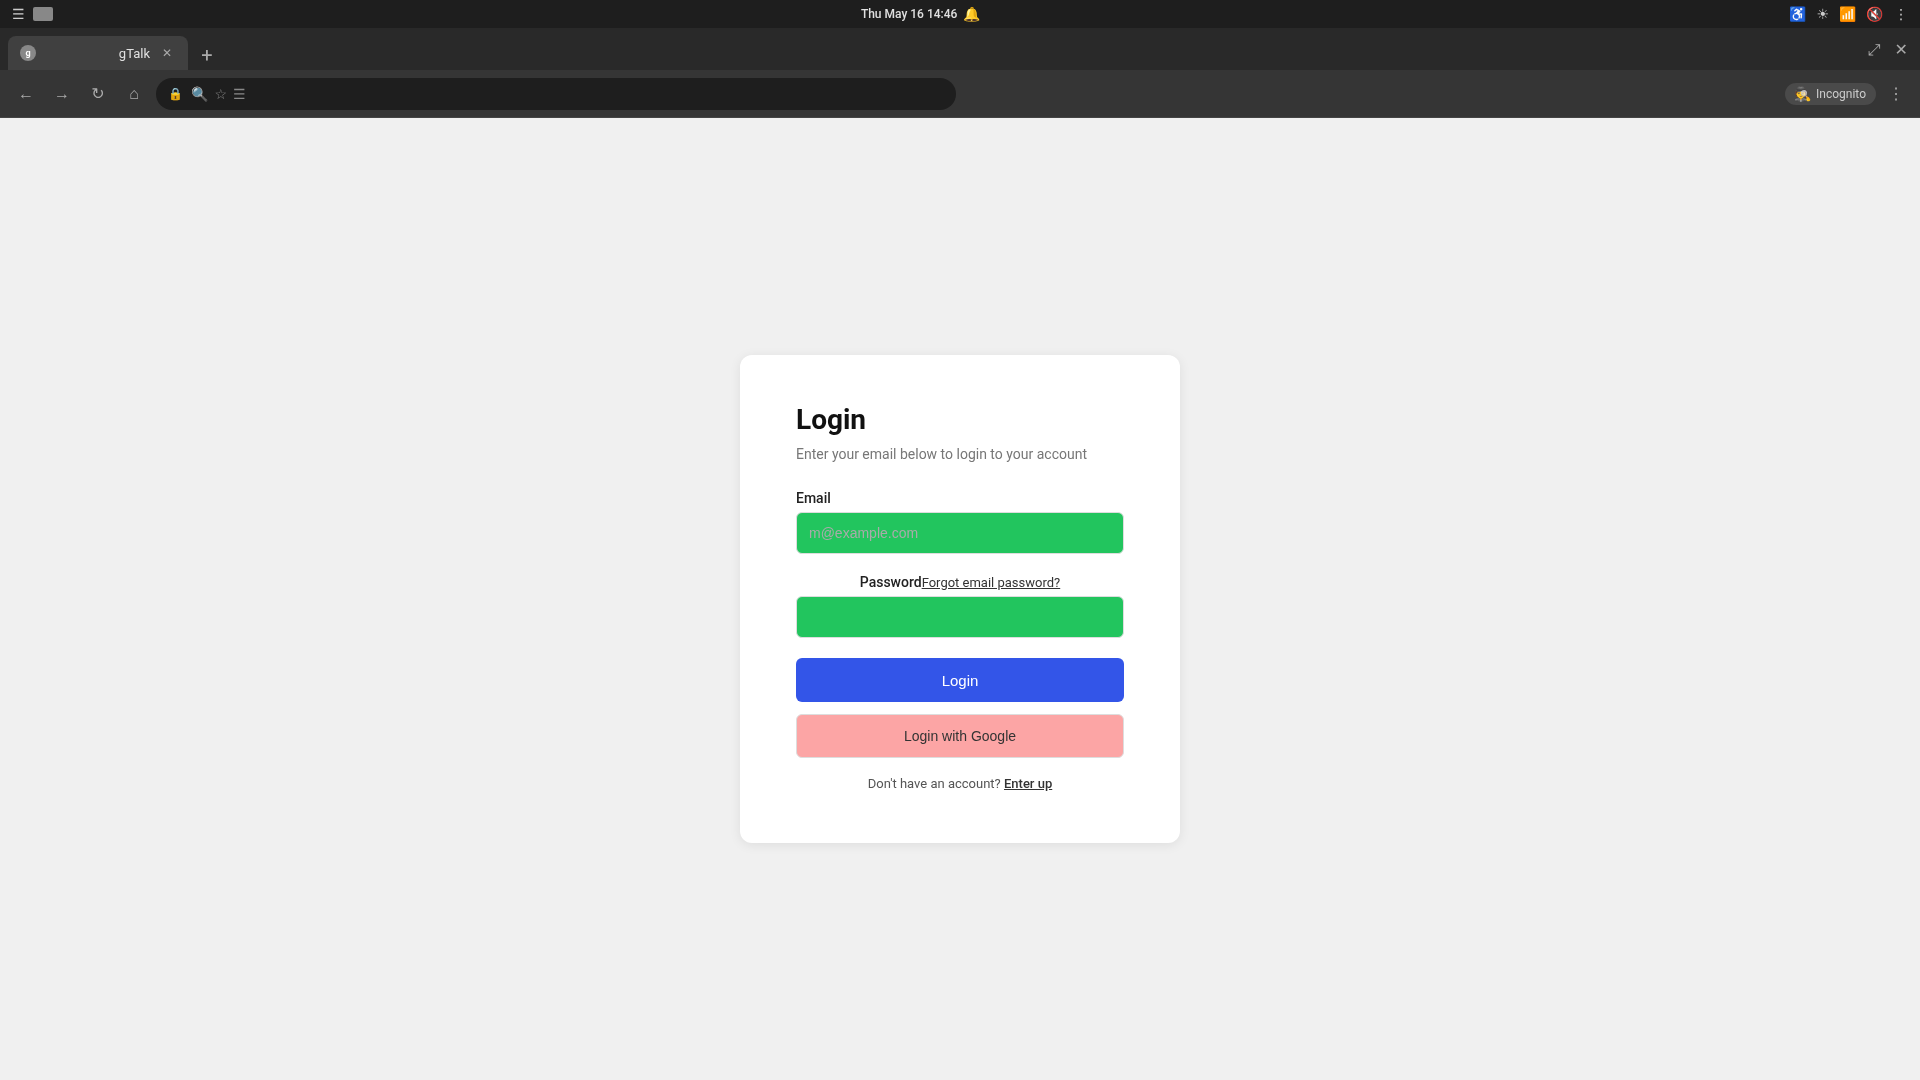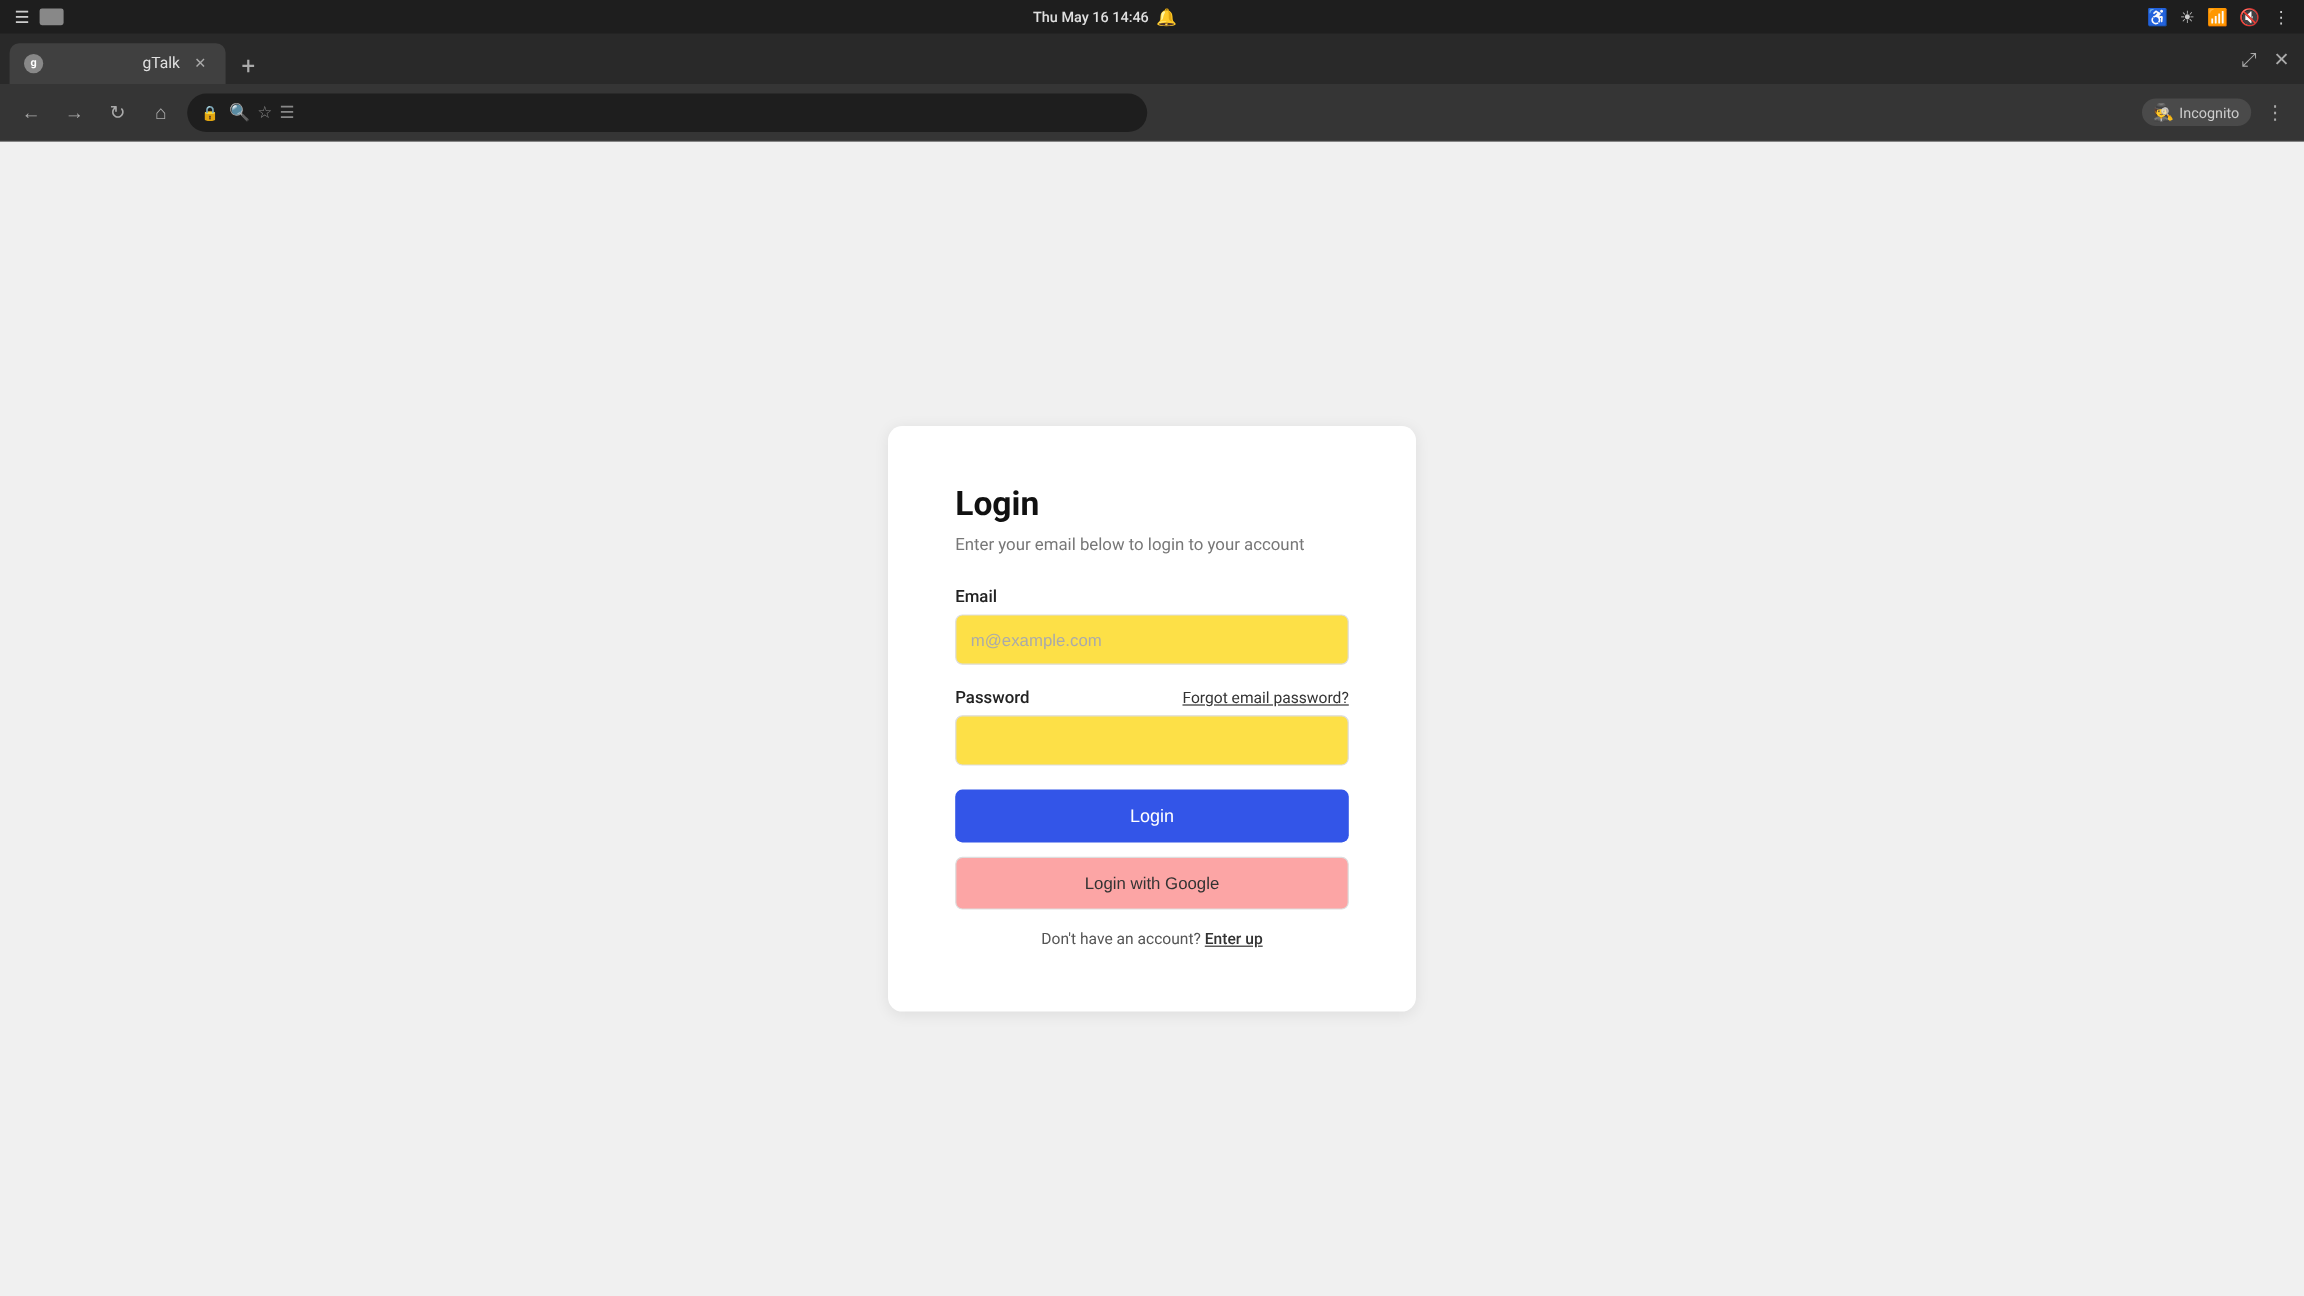--- a/index.html
+++ b/index.html
@@ -276,34 +276,34 @@
       display: block;
       font-size: 14px;
       font-weight: 500;
       color: #222;
       margin-bottom: 6px;
     }
 
     .form-label-row {
       display: flex;
       align-items: center;
-      justify-content: space-between;
+      justify-content: center;
       margin-bottom: 6px;
     }
 
     .form-input {
       width: 100%;
       height: 42px;
       border: 1px solid #ddd;
       border-radius: 6px;
       padding: 0 12px;
       font-size: 14px;
       color: #333;
       outline: none;
-      background: #fde047;
+      background: #22c55e;
     }
 
     .form-input::placeholder {
       color: #aaa;
     }
 
     .forgot-password {
       font-size: 13px;
       color: #333;
       text-decoration: underline;

